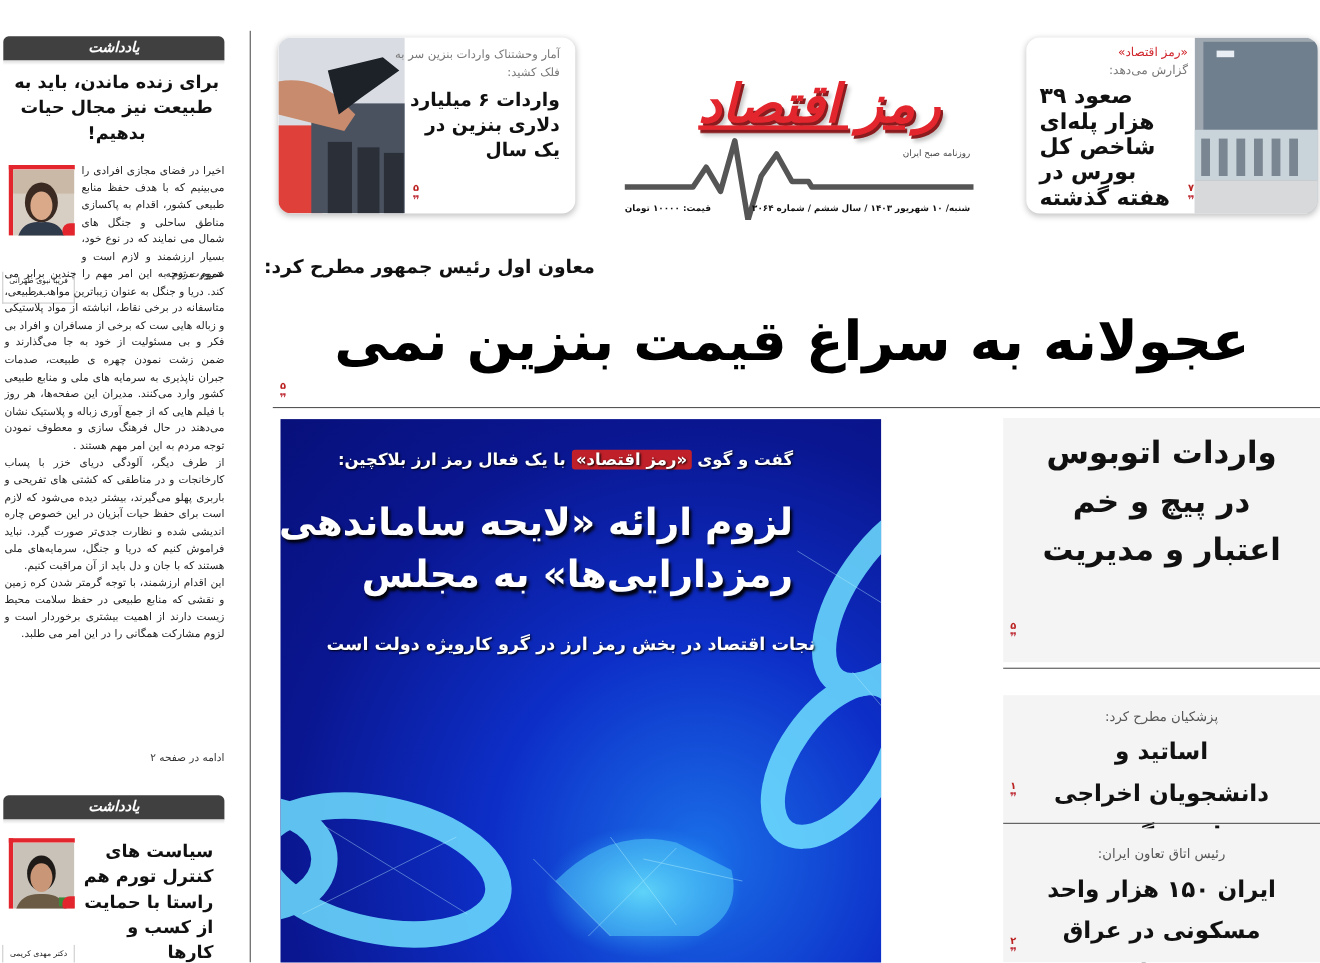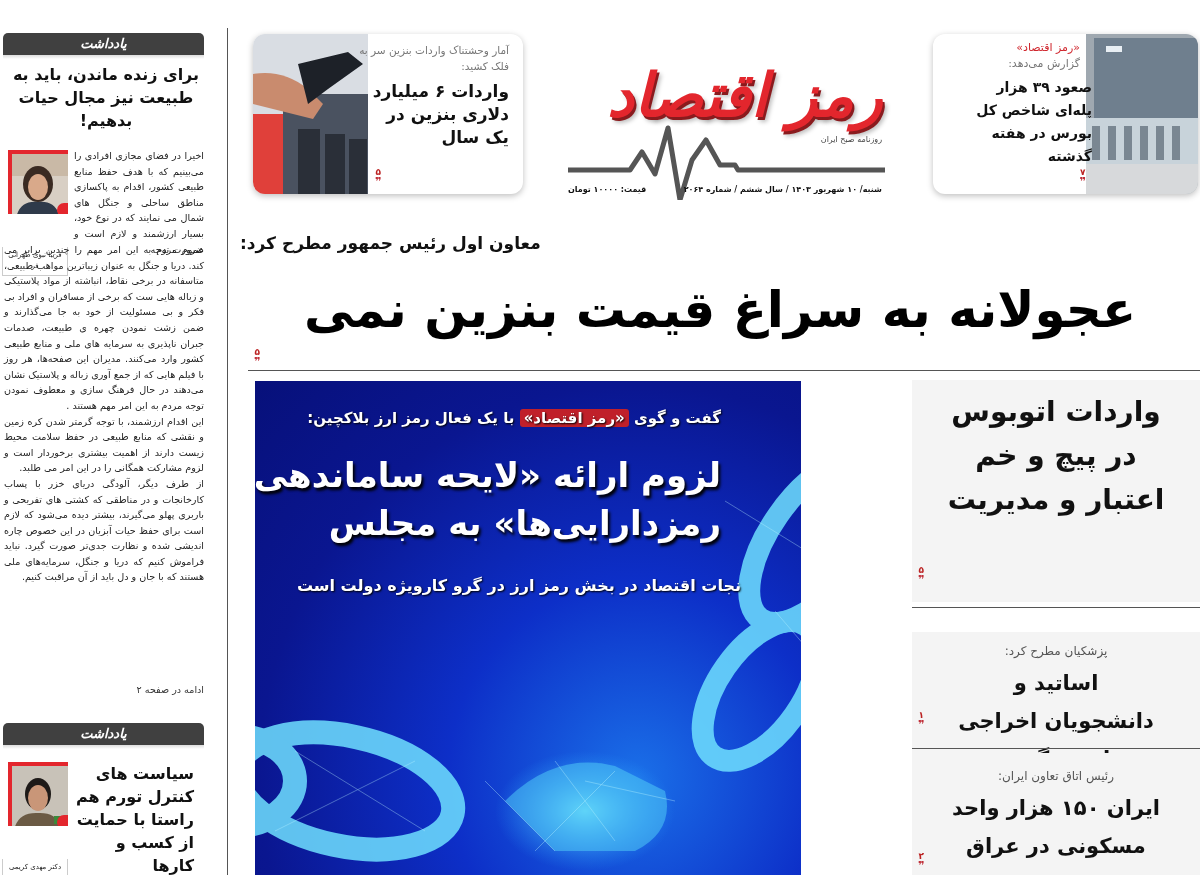--- a/index.html
+++ b/index.html
@@ -32,22 +32,22 @@
   .teaser { position: absolute; top: 34px; height: 160px; background: #fff; border-radius: 12px; box-shadow: 0 2px 6px rgba(0,0,0,0.25); overflow: hidden; }
   .teaser .photo { position: absolute; top: 0; height: 160px; }
   .teaser .kicker { position: absolute; font-size: 10.5px; color: #777; line-height: 16px; }
   .teaser .red-kicker { color: #d0262d; }
   .teaser .headline { position: absolute; font-weight: bold; font-size: 17px; line-height: 23px; color: #111; }
   .pageref { position: absolute; font-size: 9px; color: #b22; font-weight: bold; text-align: center; line-height: 9px; }
   .pageref .q { display: block; color: #c0303a; font-size: 11px; }
 
   
   .masthead { position: absolute; left: 560px; top: 0; width: 340px; height: 210px; }
-  .logo { position: absolute; left: 35px; top: 50px; width: 300px; font-size: 60px; font-weight: bold; color: #e3262d;
-    text-shadow: 2px 3px 0 #8a1b1e, 4px 5px 4px rgba(0,0,0,0.25); font-style: italic; letter-spacing: 6px; text-align: center; line-height: 90px; }
+  .logo { position: absolute; left: 35px; top: 50px; width: 300px; font-size: 48px; font-weight: bold; color: #e3262d;
+    text-shadow: 2px 3px 0 #8a1b1e, 4px 5px 4px rgba(0,0,0,0.25); font-style: italic; letter-spacing: 6px; text-align: center; line-height: 90px; text-decoration: underline; }
   .tagline { position: absolute; right: 18px; top: 135px; font-size: 8px; color: #444; }
   .pulse { position: absolute; left: 0; top: 110px; width: 340px; height: 90px; }
   .dateline { position: absolute; right: 18px; top: 185px; font-size: 8px; font-weight: bold; color: #111; }
   .price { position: absolute; left: 8px; top: 185px; font-size: 8px; font-weight: bold; color: #111; }
 
   
   .main-kicker { position: absolute; left: 240px; top: 233px; width: 960px; text-align: left; font-weight: bold; font-size: 17px; color: #111; }
   .main-headline { position: absolute; left: 240px; top: 270px; width: 960px; text-align: center; font-weight: bold; font-size: 50px; color: #000; letter-spacing: -1px; line-height: 80px; }
   .hsep { position: absolute; height: 1px; background: #555; }
 
@@ -87,22 +87,22 @@
     </div>
     <div class="author-name">فریبا نبوی طهرانی فر</div>
   </div>
 
   <div class="body-text" style="left:74px; top:148px; width:130px;">
     <p>اخیرا در فضای مجازی افرادی را می‌بینیم که با هدف حفظ منابع طبیعی کشور، اقدام به پاکسازی مناطق ساحلی و جنگل های شمال می نمایند که در نوع خود، بسیار ارزشمند و لازم است و ضرورت توجه</p>
   </div>
 
   <div class="body-text" style="left:4px; top:242px; width:200px;">
     <p>عموم مردم به این امر مهم را چندین برابر می کند. دریا و جنگل به عنوان زیباترین مواهب طبیعی، متاسفانه در برخی نقاط، انباشته از مواد پلاستیکی و زباله هایی ست که برخی از مسافران و افراد بی فکر و بی مسئولیت از خود به جا می‌گذارند و ضمن زشت نمودن چهره ی طبیعت، صدمات جبران ناپذیری به سرمایه های ملی و منابع طبیعی کشور وارد می‌کنند. مدیران این صفحه‌ها، هر روز با فیلم هایی که از جمع آوری زباله و پلاستیک نشان می‌دهند در حال فرهنگ سازی و معطوف نمودن توجه مردم به این امر مهم هستند .</p>
+    <p>از طرف دیگر، آلودگی دریای خزر با پساب کارخانجات و در مناطقی که کشتی های تفریحی و باربری پهلو می‌گیرند، بیشتر دیده می‌شود که لازم است برای حفظ حیات آبزیان در این خصوص چاره اندیشی شده و نظارت جدی‌تر صورت گیرد. نباید فراموش کنیم که دریا و جنگل، سرمایه‌های ملی هستند که با جان و دل باید از آن مراقبت کنیم.</p>
     <p>این اقدام ارزشمند، با توجه گرمتر شدن کره زمین و نقشی که منابع طبیعی در حفظ سلامت محیط زیست دارند از اهمیت بیشتری برخوردار است و لزوم مشارکت همگانی را در این امر می طلبد.</p>
-    <p>از طرف دیگر، آلودگی دریای خزر با پساب کارخانجات و در مناطقی که کشتی های تفریحی و باربری پهلو می‌گیرند، بیشتر دیده می‌شود که لازم است برای حفظ حیات آبزیان در این خصوص چاره اندیشی شده و نظارت جدی‌تر صورت گیرد. نباید فراموش کنیم که دریا و جنگل، سرمایه‌های ملی هستند که با جان و دل باید از آن مراقبت کنیم.</p>
   </div>
 
   <div class="continue">ادامه در صفحه ۲</div>
 
   <div class="note-banner" style="top:723px;">یادداشت</div>
 
   <div class="author-box" style="top:762px;">
     <div class="author-photo">
       <svg class="face" viewBox="0 0 60 64" width="60" height="64">
         <rect width="60" height="64" fill="#c8c2b8"></rect>
@@ -164,21 +164,21 @@
         <rect x="22" y="92" width="8" height="34"></rect>
       <rect x="38" y="92" width="8" height="34"></rect>
         <rect x="54" y="92" width="8" height="34"></rect>
       <rect x="70" y="92" width="8" height="34"></rect>
         <rect x="86" y="92" width="8" height="34"></rect>
     </g>
     <rect x="0" y="130" width="112" height="30" fill="#d7d9db"></rect>
   </svg>
   <div class="kicker red-kicker" style="right:118px; top:6px; font-size:11px;">«رمز اقتصاد»</div>
   <div class="kicker" style="right:118px; top:22px; font-size:11px;">گزارش می‌دهد:</div>
-  <div class="headline" style="right:106px; top:42px; width:135px; text-align:right; font-size:14px; line-height:23px;">صعود ۳۹ هزار پله‌ای شاخص کل بورس در هفته گذشته</div>
+  <div class="headline" style="right:118px; top:42px; width:135px; text-align:left; font-size:20px; line-height:23px;">صعود ۳۹ هزار پله‌ای شاخص کل بورس در هفته گذشته</div>
   <div class="pageref" style="right:112px; top:134px;">
     <span>۷</span>
     <span class="q">❞</span>
   </div>
 </div>
 
 <div class="main-kicker">معاون اول رئیس جمهور مطرح کرد:</div>
 <div class="main-headline">عجولانه به سراغ قیمت بنزین نمی رویم</div>
 <div class="pageref" style="left:254px; top:348px;">
   <span>۵</span>

